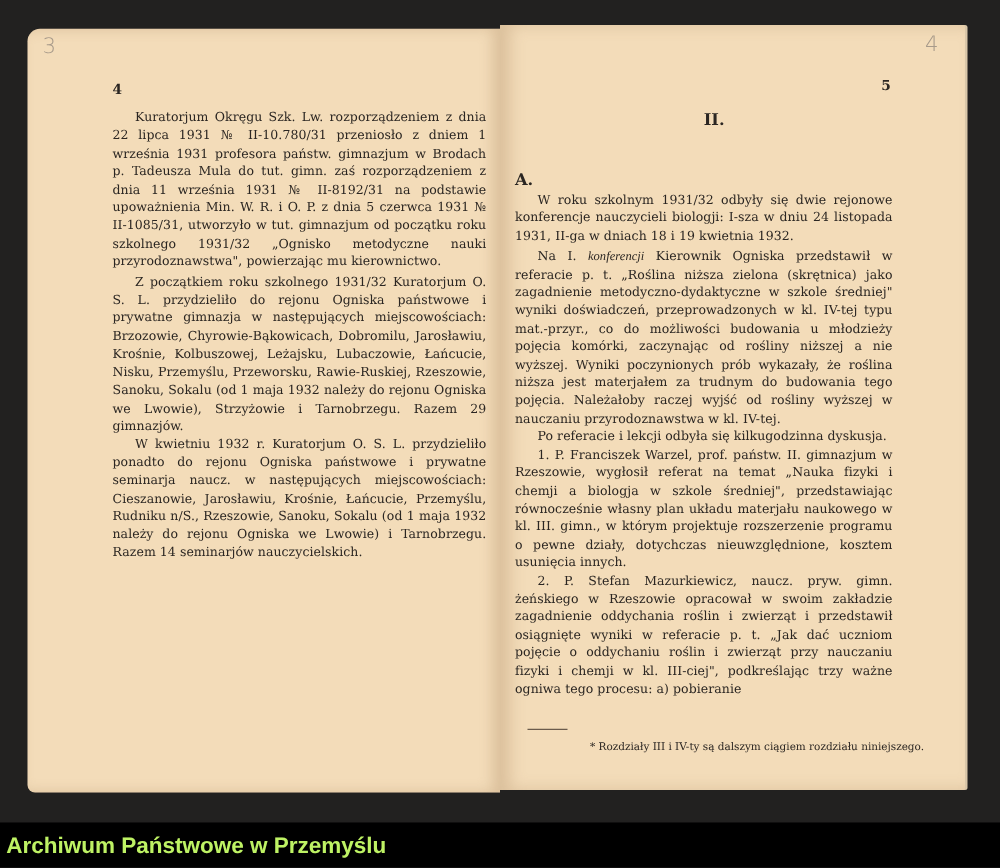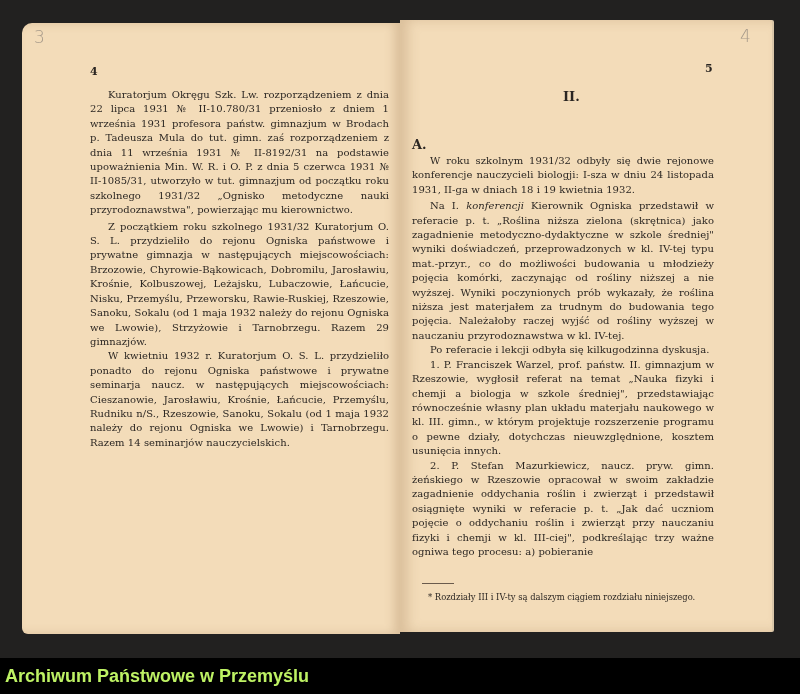--- a/index.html
+++ b/index.html
@@ -10,24 +10,24 @@
   .page.right { left:400px; top:20px; width:372px; height:612px; border-radius:0 2px 2px 0; box-shadow: inset 8px 0 12px rgba(150,110,70,0.25), 2px 0 0 #d9c6a8; }
   .pencil { position:absolute; font-family:"DejaVu Sans", sans-serif; color:#a79a8a; font-size:17px; font-weight:200; }
   .pnum { position:absolute; font-size:11px; font-weight:bold; }
   .text { position:absolute; font-size:10px; line-height:14.4px; text-align:justify; letter-spacing:0.05px; }
   .text p { margin:0; text-indent:18px; }
   .text p.gap { margin-top:2px; }
   .heading-num { position:absolute; font-size:13px; font-weight:bold; }
   .heading { position:absolute; font-size:13.5px; font-weight:bold; letter-spacing:0.2px; }
   .sub { position:absolute; font-size:13px; font-weight:bold; }
   .rule { position:absolute; height:1px; background:#6a5b4c; }
-  .footnote { position:absolute; font-size:8.4px; line-height:11px; }
+  .footnote { position:absolute; font-size:8.4px; line-height:11px;margin-left:44px; }
   .caption { position:absolute; left:0; top:658px; width:800px; height:36px; background:#000; }
   .caption span { position:absolute; left:5px; top:8px; color:#bef264; font-family:"Liberation Sans", sans-serif; font-weight:bold; font-size:18px; }
-  em { font-style:italic; }
+  em { font-style:italic;font-family:Liberation Serif, serif; }
 </style>
 </head>
 <body>
 
 <div class="scan">
 
   <div class="page left">
     <div class="pencil" style="left:12px; top:4px;">3</div>
     <div class="pnum" style="left:68px; top:42px;">4</div>
     <div class="text" style="left:68px; top:65px; width:299px;">

